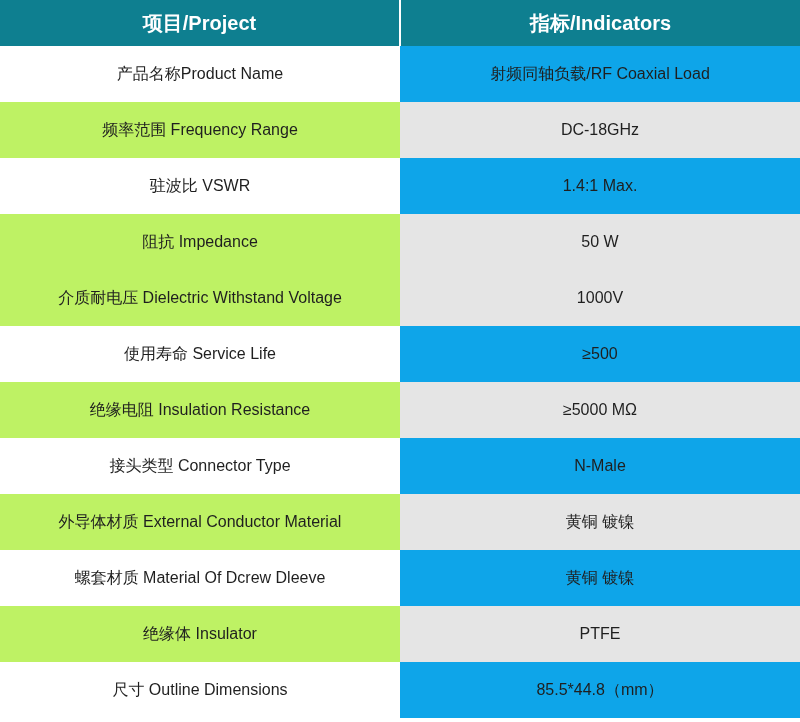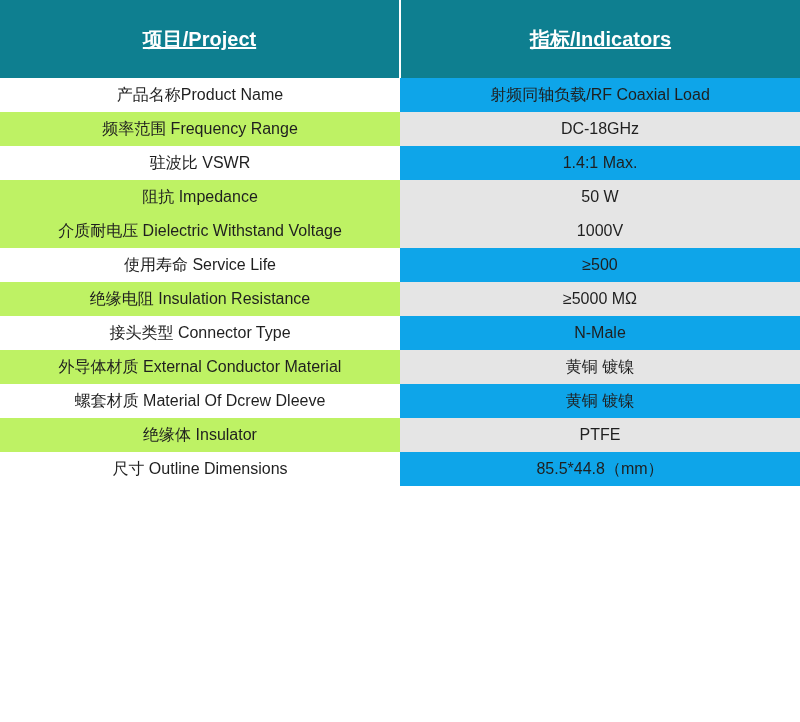--- a/index.html
+++ b/index.html
@@ -22,30 +22,29 @@
   table.spec-table col.col-project { width: 400px; }
   table.spec-table col.col-indicator { width: 400px; }
 
   thead th {
     background: #0e7f90;
     color: #ffffff;
     font-size: 20px;
     font-weight: bold;
     height: 46px;
     line-height: 46px;
-    padding: 16px;
+    padding: 0;
     text-align: center;
     border: none;
-    text-decoration: underline;
   }
   thead th.th-divider {
     border-left: 2px solid #ffffff;
   }
   tbody td {
-    height: 34px;
+    height: 56px;
     padding: 0 6px;
     text-align: center;
     vertical-align: middle;
     font-size: 16px;
     color: #1f1f1f;
     border: none;
     white-space: nowrap;
   }
   tbody tr.row-even td {
     background: #ffffff;

